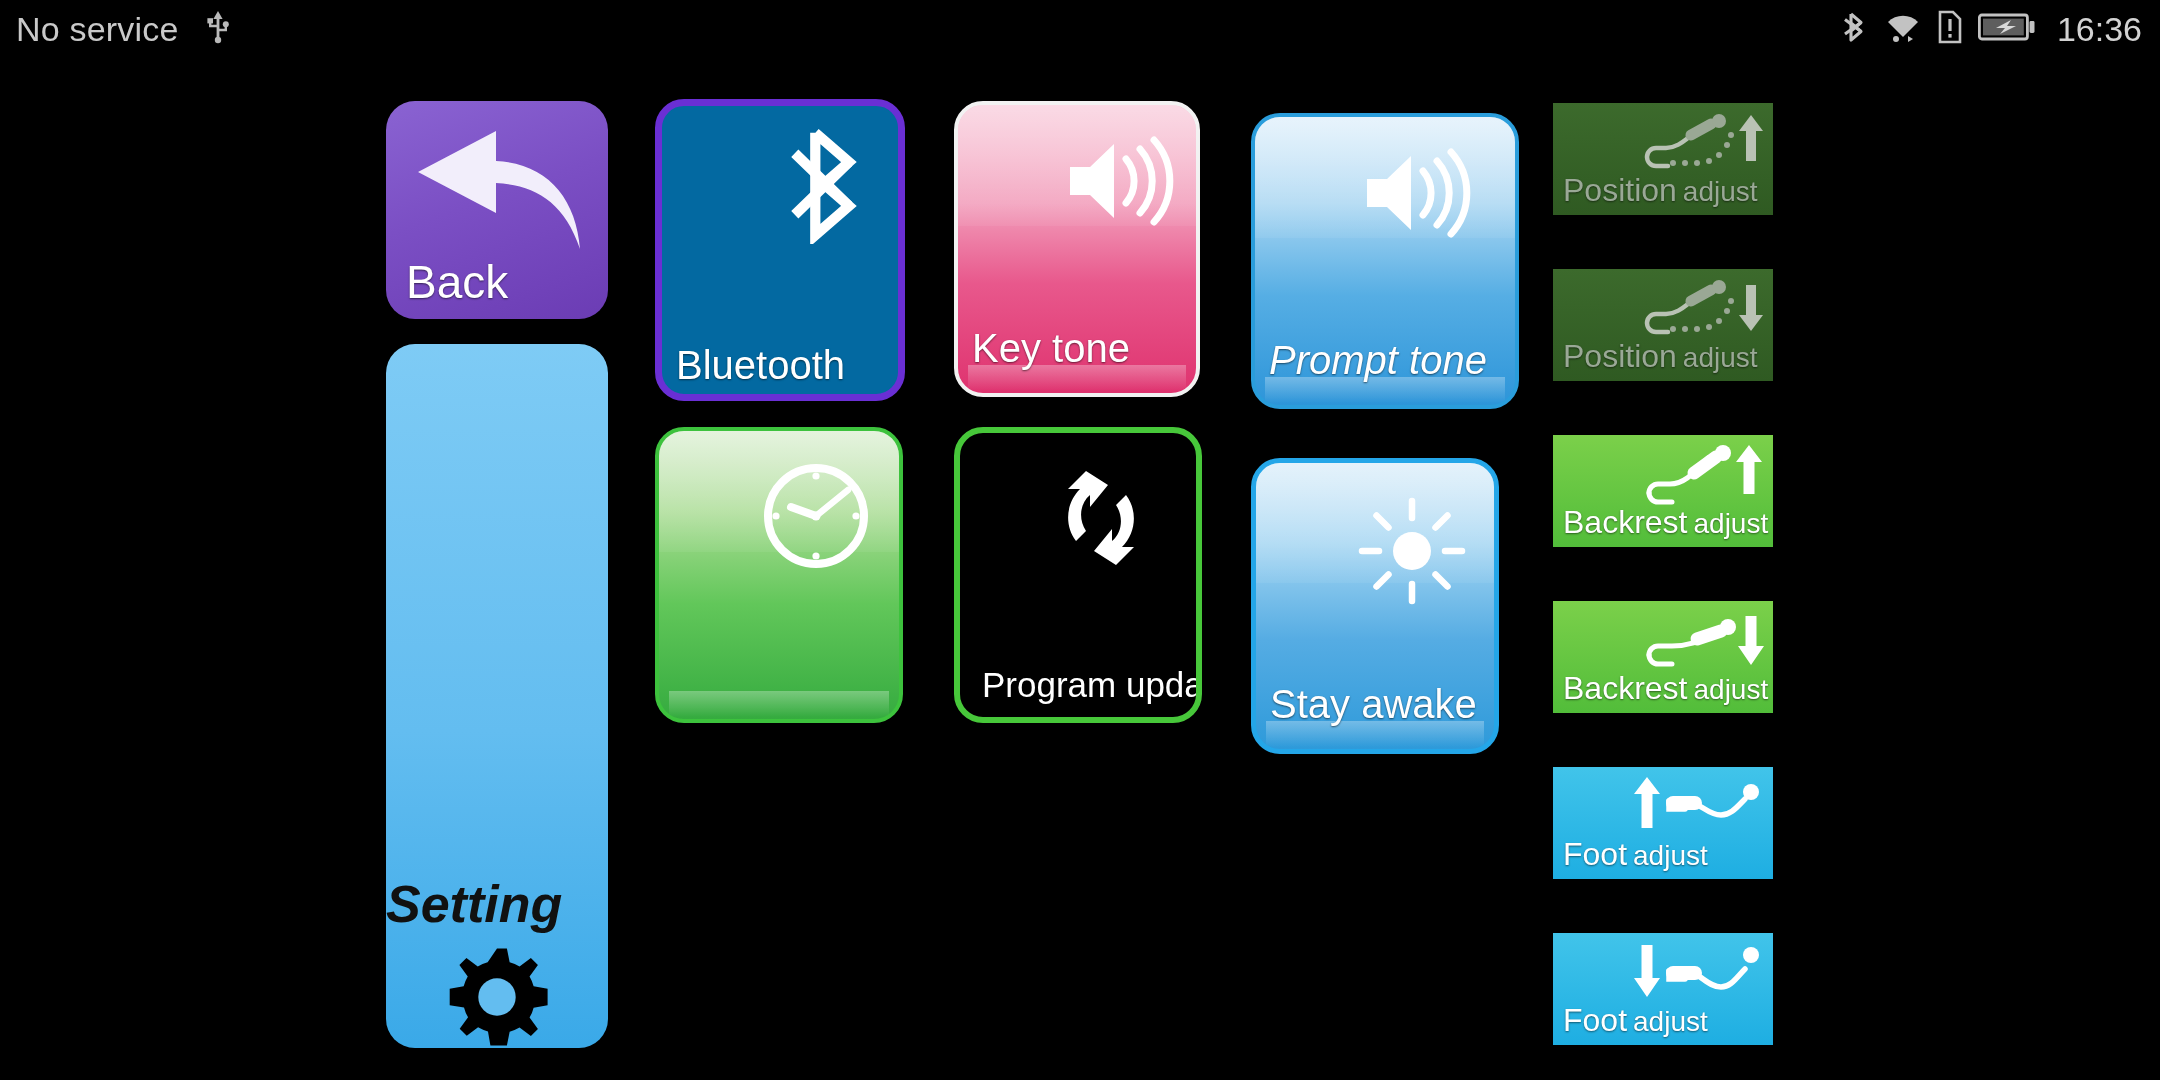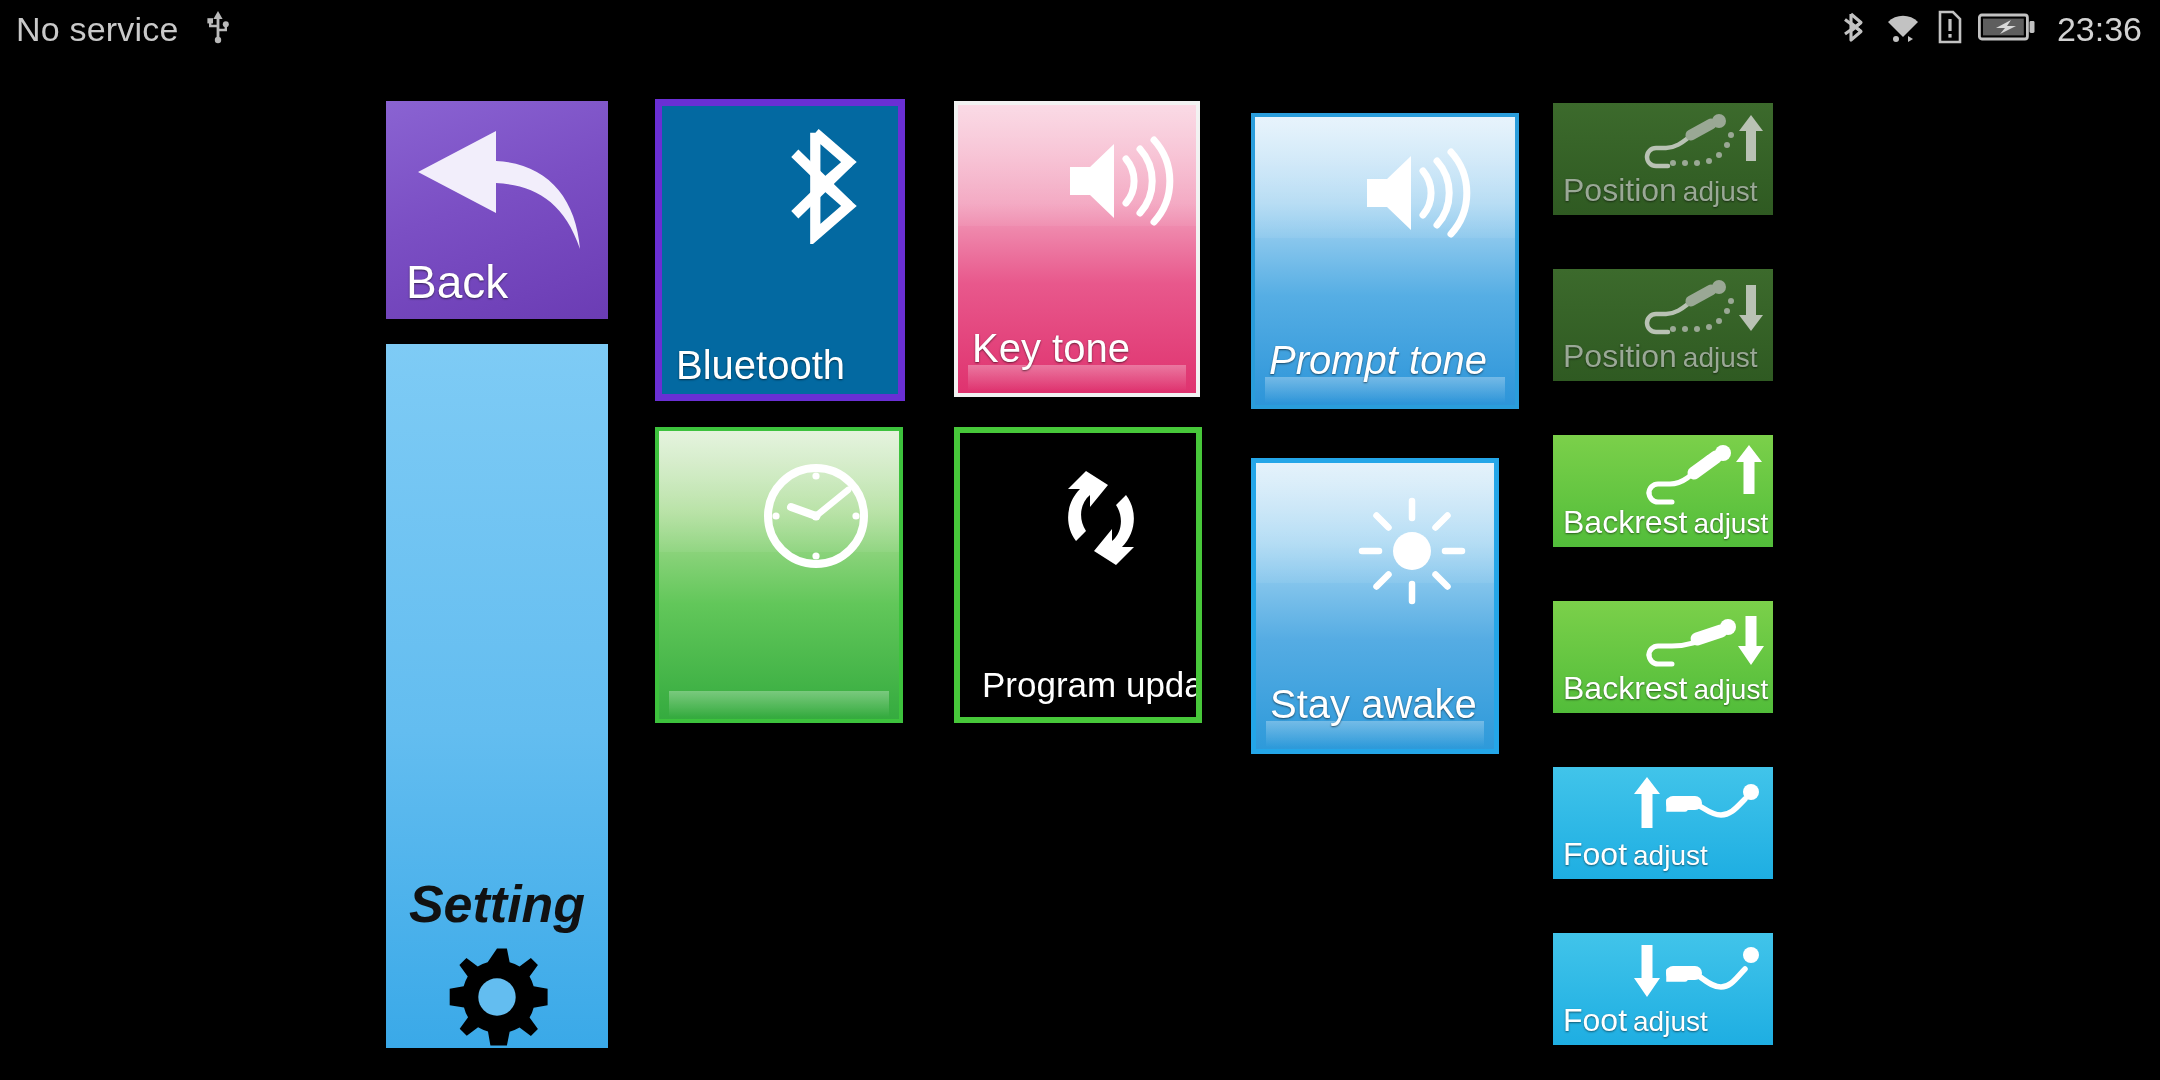--- a/index.html
+++ b/index.html
@@ -17,41 +17,41 @@
   }
   #status-left .txt{ font-size:34px; color:#c9c9c9; letter-spacing:.2px; }
   #status-right{
     position:absolute; right:18px; top:0; height:58px;
     display:flex; align-items:center; gap:15px;
   }
   #status-right .clock{ font-size:34px; color:#d2d2d2; margin-left:6px; }
   .sicon{ display:block; }
 
   
-  .tile{ position:absolute; overflow:hidden; }
+  .tile{ position:absolute; overflow:hidden;border-radius:29px; }
   .tile .label{
     position:absolute; color:#fff; white-space:nowrap;
     text-shadow:0 1px 2px rgba(0,0,0,.55);
   }
   .tile .glyph{ position:absolute; }
 
   
   #tile-back{
     left:386px; top:101px; width:222px; height:218px;
     background:linear-gradient(160deg,#8a63d2 0%,#7b4fc4 45%,#6b3cb4 100%);
   }
   #tile-back .label{ left:20px; bottom:10px; font-size:46px; font-weight:400; }
 
   
   #tile-setting{
     left:386px; top:344px; width:222px; height:704px;
     background:linear-gradient(180deg,#7ecbf5 0%,#63bdf0 55%,#3aa9e8 100%);
   }
   #tile-setting .label{
-    left:0; right:0; top:530px; text-align:center;
+    left:0; right:0; top:530px; 
     font-size:52px; font-style:italic; font-weight:700;
     color:#111; text-shadow:none;
   }
 
   
   .gtile .label{ left:14px; bottom:8px; font-size:40px; }
 
   #tile-bluetooth{
     left:655px; top:99px; width:250px; height:302px;
     background:#0369a1; border:7px solid #6a2fd4;
@@ -171,21 +171,21 @@
       </svg>
     </span>
     <span class="sicon">
       <svg width="58" height="30" viewBox="0 0 58 30">
         <rect x="1.4" y="3" width="48" height="24" rx="2.5" fill="none" stroke="#c2c2c2" stroke-width="2.8"></rect>
         <rect x="5" y="6.6" width="40.8" height="16.8" fill="#5e5e5e"></rect>
         <rect x="51.5" y="9" width="5" height="12" rx="1.4" fill="#c2c2c2"></rect>
         <path d="M33 8 L18 16 L27 16 L22 22 L38 14 L29 14 Z" fill="#d8d8d8"></path>
       </svg>
     </span>
-    <span class="clock">23:36</span>
+    <span class="clock">16:36</span>
   </div>
 </div>
 
 <div class="tile" id="tile-back">
   <span class="glyph" style="left:22px; top:16px;">
     <svg width="180" height="140" viewBox="0 0 180 140">
       <path d="M88 14 L88 44 C138 46 168 80 172 132 C156 84 126 68 88 66 L88 96 L10 55 Z" fill="#f2eefb"></path>
     </svg>
   </span>
   <span class="label">Back</span>

